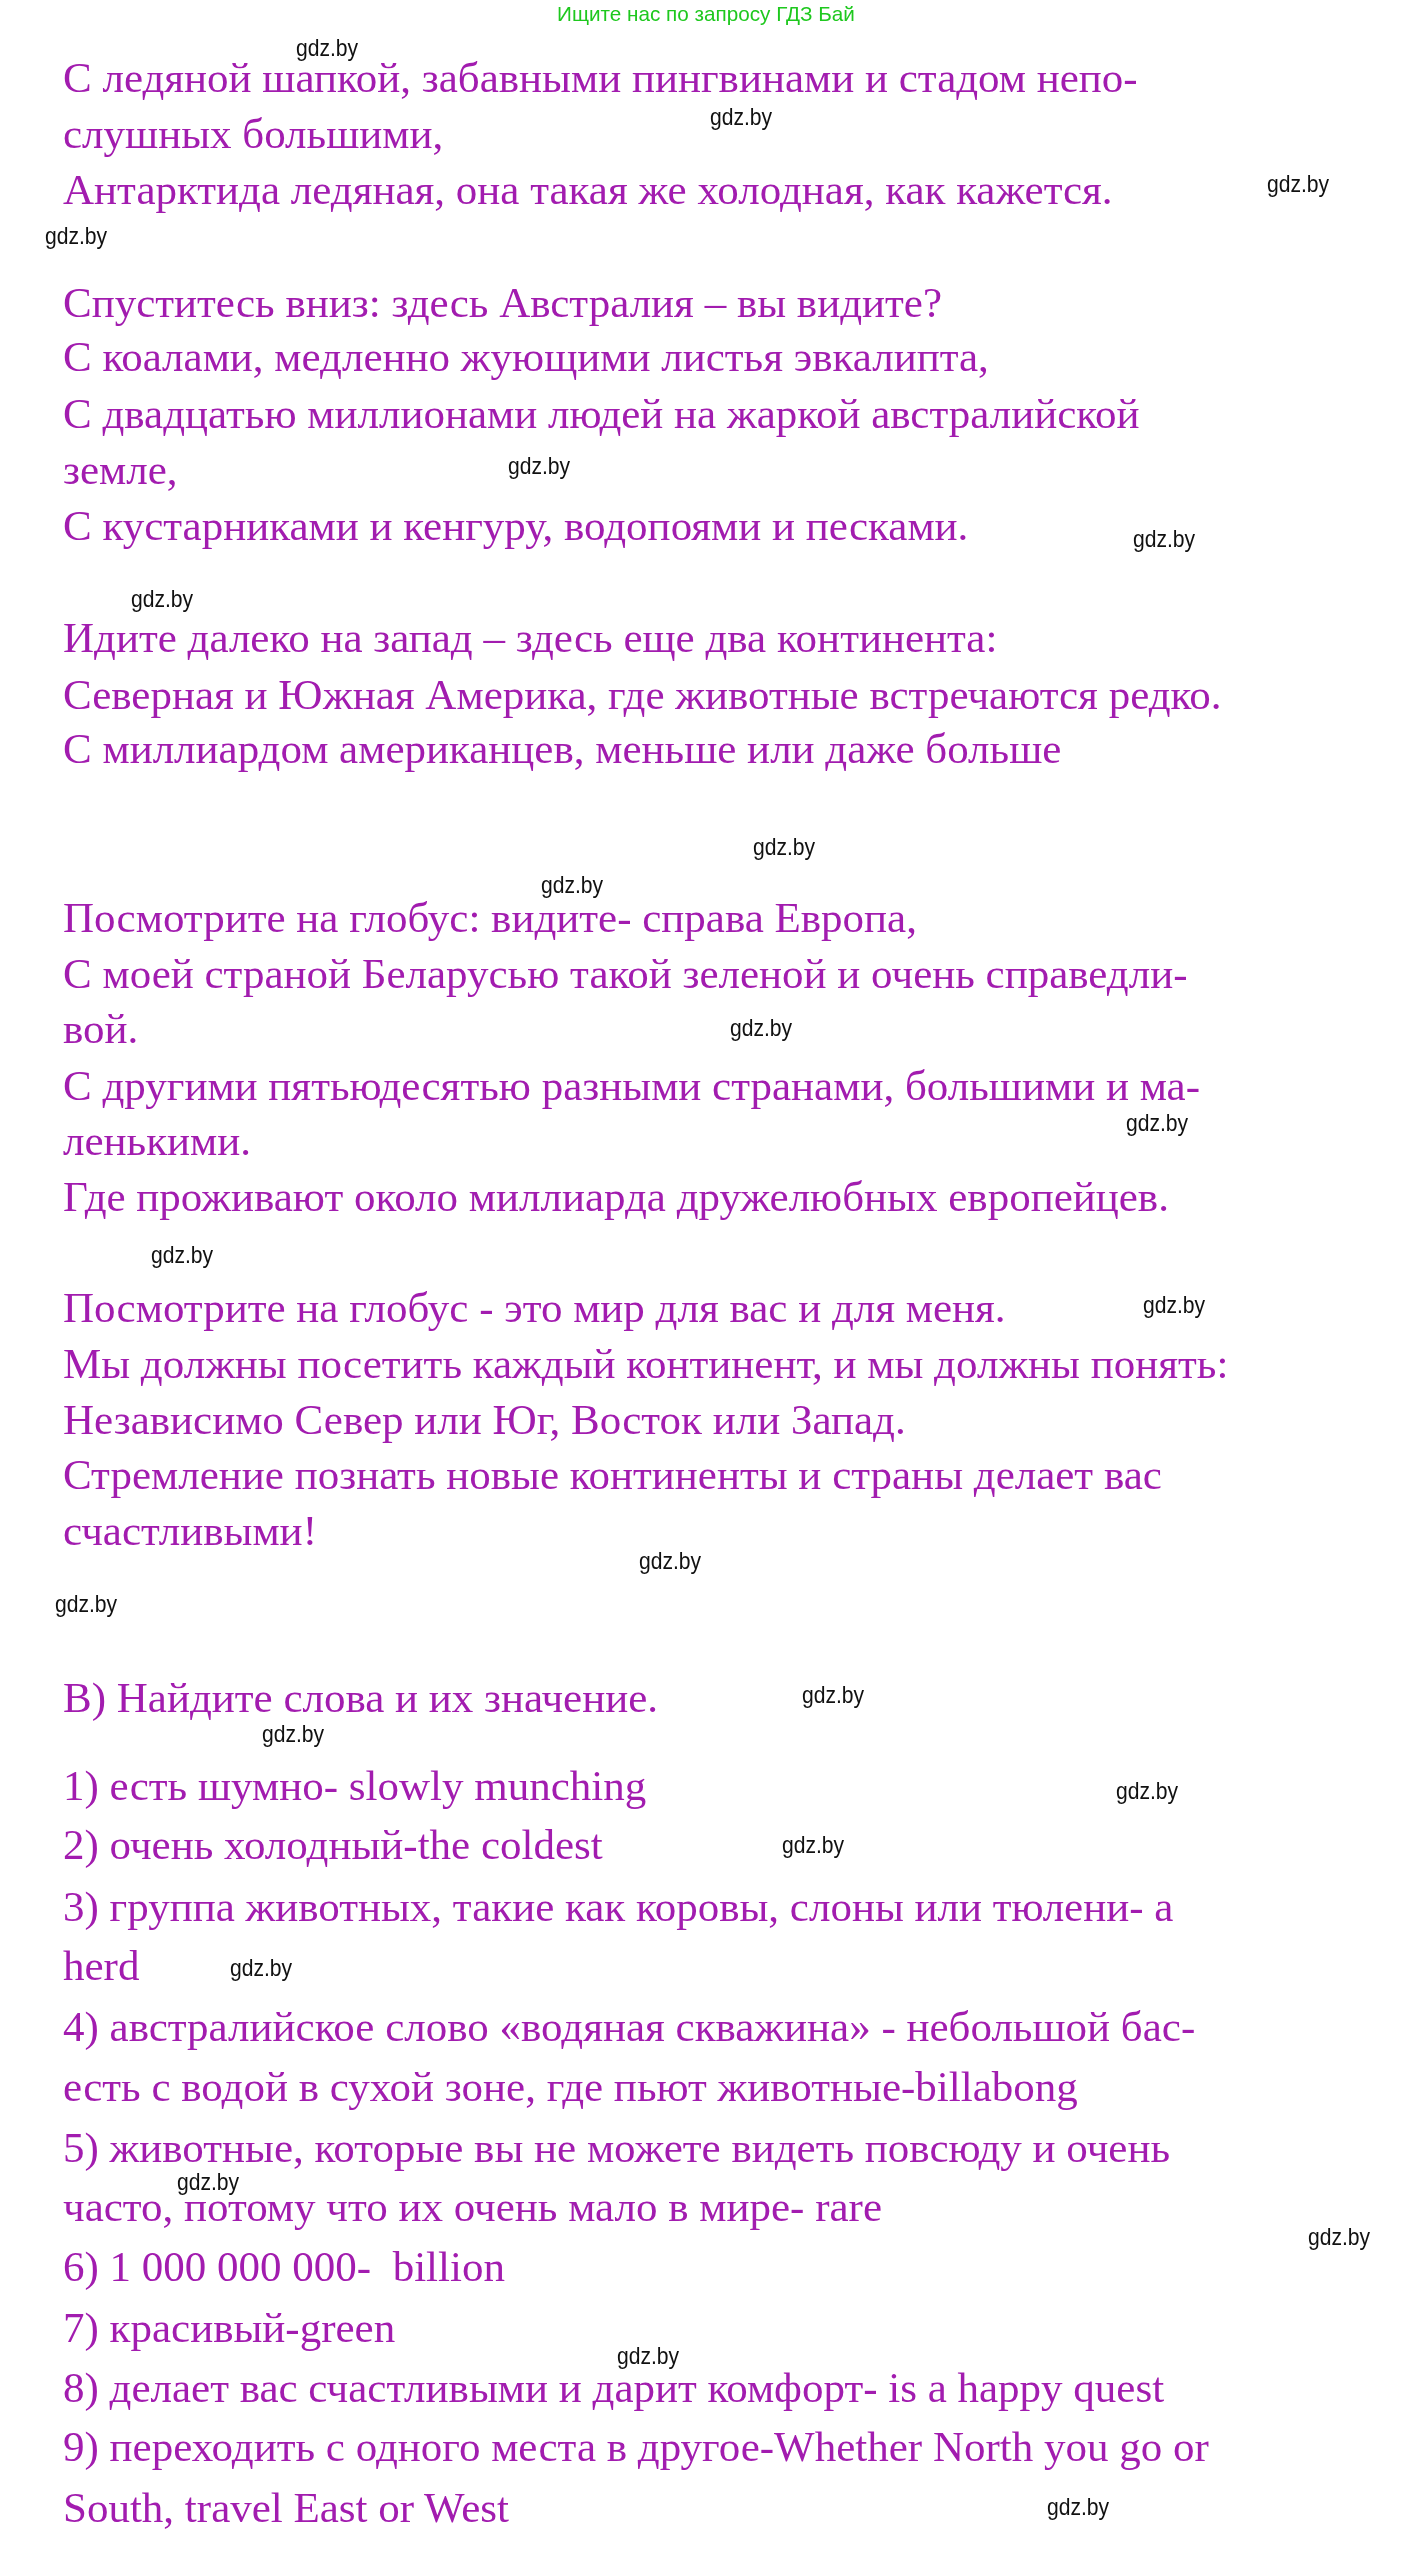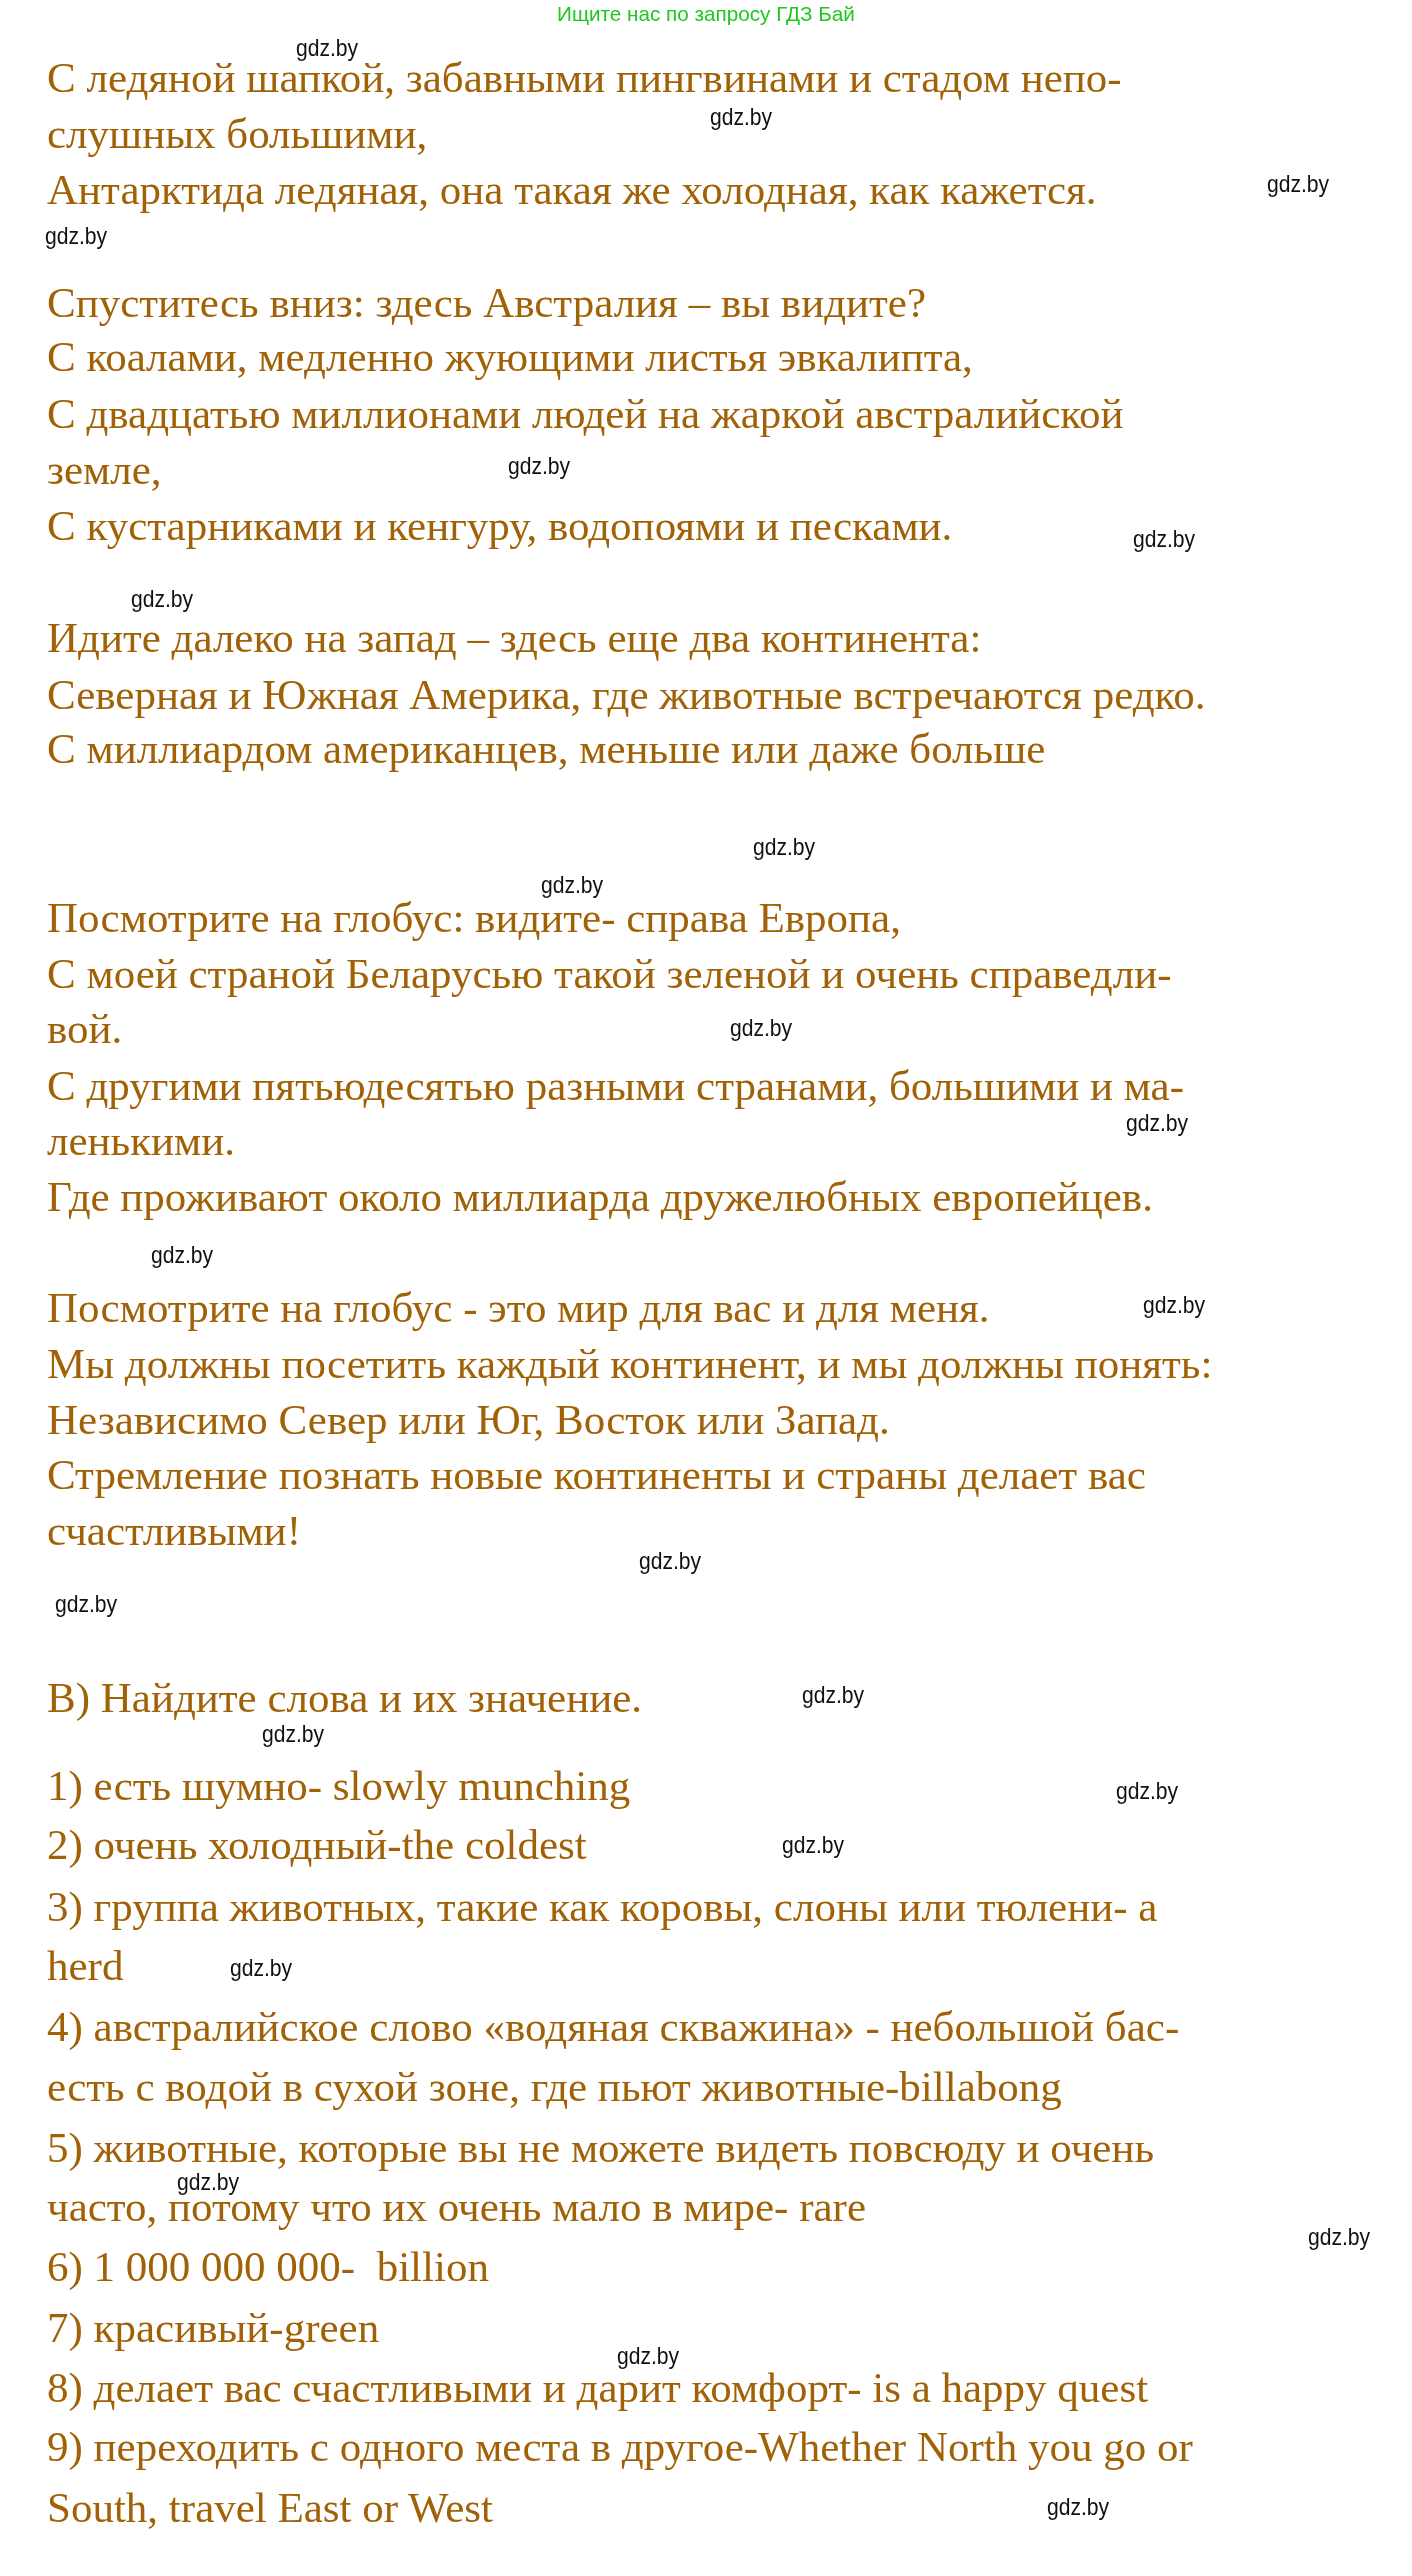--- a/index.html
+++ b/index.html
@@ -11,22 +11,22 @@
     font-family: "Liberation Sans", sans-serif; font-size: 20.7px; color: #1ec81e;
   }
   .footer {
     position: absolute; left: 0; top: 2546px; width: 1412px; height: 28px;
     text-align: center; line-height: 28px;
     font-family: "Liberation Sans", sans-serif; font-size: 20.7px; color: #4a1a8c;
     white-space: pre;
     margin-top: 24px;
   }
   .line {
-    position: absolute; left: 47px;
-    font-family: "Liberation Serif", serif; font-size: 43px; color: #a16207;
+    position: absolute; left: 63px;
+    font-family: "Liberation Serif", serif; font-size: 43px; color: #a21caf;
     line-height: 50px; height: 50px; white-space: pre;
   }
   .line.bold { font-weight: normal; }
   .wm {
     position: absolute;
     font-family: "Liberation Sans", sans-serif; font-size: 24px; color: #111;
     line-height: 28px; height: 28px; white-space: pre;
     transform: translate(-50%, -50%) scaleX(0.88);
   }
 </style>

